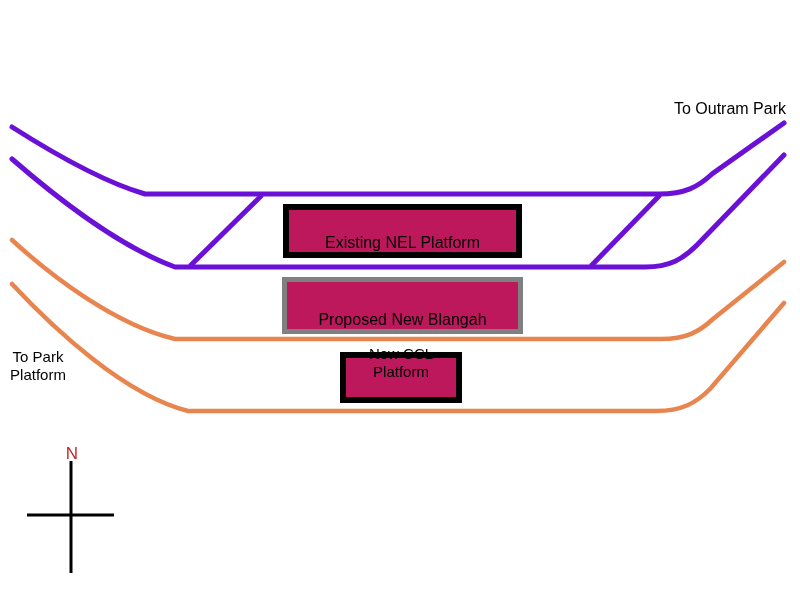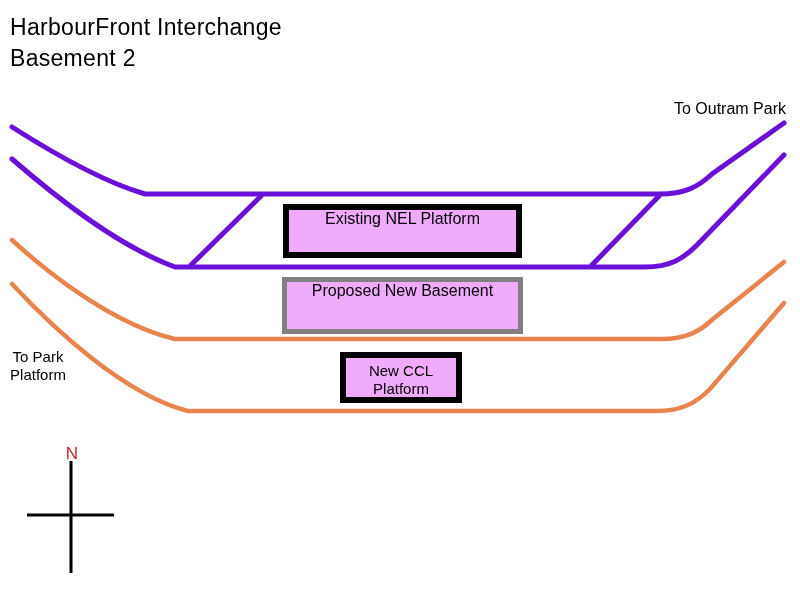--- a/index.html
+++ b/index.html
@@ -46,23 +46,23 @@
     left: 2px;
     top: 348px;
     width: 72px;
     text-align: center;
     font-size: 15px;
     line-height: 18px;
   }
   .platform-box {
     position: absolute;
     box-sizing: border-box;
-    background: #f0abfc;
+    background: #be185d;
     display: flex;
-    align-items: flex-start;
+    align-items: flex-end;
     justify-content: center;
     text-align: center;
     font-size: 16px;
   }
   .platform-nel {
     left: 283px;
     top: 204px;
     width: 239px;
     height: 54px;
     border: 6px solid #000000;
@@ -75,21 +75,21 @@
     border: 5px solid #808080;
   }
   .platform-ccl {
     left: 340px;
     top: 352px;
     width: 122px;
     height: 51px;
     border: 6px solid #000000;
     font-size: 15px;
     line-height: 18px;
-    padding: 4px 8px;
+    padding: 16px 8px;
   }
 </style>
 </head>
 <body>
 
 <div class="canvas">
 
   <svg class="tracks-svg" viewBox="0 0 800 600">
 
     <path d="M 12 127 C 45 148, 100 181, 145 194 L 659 194 C 685 194, 698 187, 712 174 L 784 123" fill="none" stroke-width="5" stroke-linecap="round" stroke="#6B10D6"></path>
@@ -100,37 +100,33 @@
     <path d="M 12 240 C 50 275, 115 325, 175 339 L 661 339 C 686 339, 699 332, 713 319 L 784 262" fill="none" stroke-width="4.5" stroke-linecap="round" stroke="#E8854E"></path>
     <path d="M 12 284 C 55 330, 125 395, 188 411 L 656 411 C 682 411, 696 403, 710 389 L 784 303" fill="none" stroke-width="4.5" stroke-linecap="round" stroke="#E8854E"></path>
 
     <g>
       <line x1="71" y1="461" x2="71" y2="573" stroke-width="3" stroke="#000000"></line>
       <line x1="27" y1="515" x2="114" y2="515" stroke-width="3" stroke="#000000"></line>
       <text x="72" y="459" font-size="17" text-anchor="middle" font-family="&quot;Liberation Sans&quot;, sans-serif" fill="#C1272B">N</text>
     </g>
   </svg>
 
-  <div class="title">
-    <div>HarbourFront Interchange</div>
-    <div>Basement 2</div>
-  </div>
 
   <div class="label-outram">To Outram Park</div>
 
   <div class="label-telok">
     <div>To Park</div>
     <div>Platform</div>
   </div>
 
   <div class="platform-box platform-nel">
     <span>Existing NEL Platform</span>
   </div>
 
   <div class="platform-box platform-proposed">
-    <span>Proposed New Basement</span>
+    <span>Proposed New Blangah</span>
   </div>
 
   <div class="platform-box platform-ccl">
     <span>New CCL Platform</span>
   </div>
 
 </div>
 
 </body></html>

